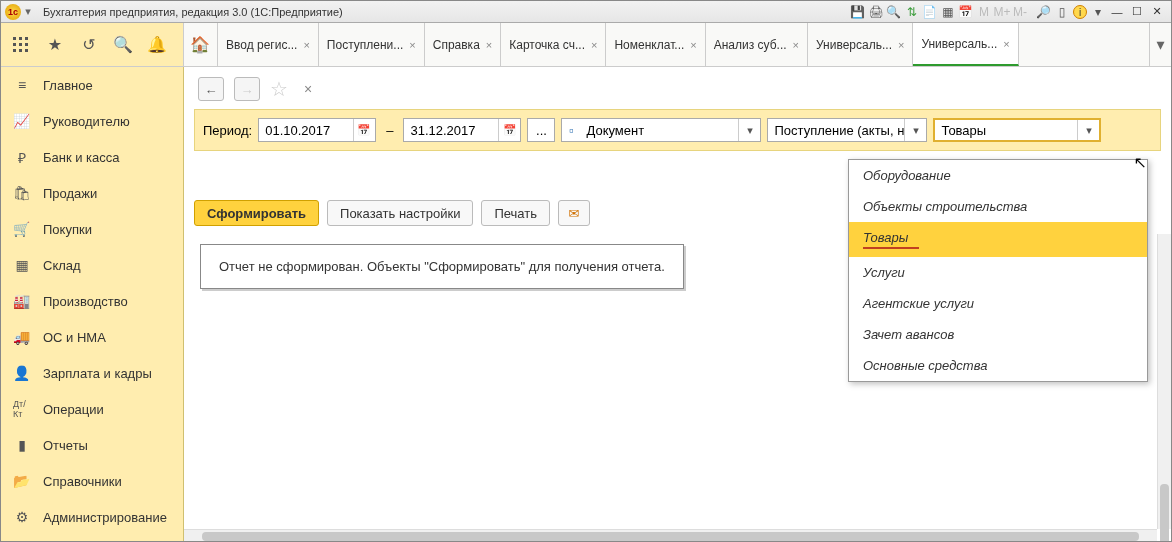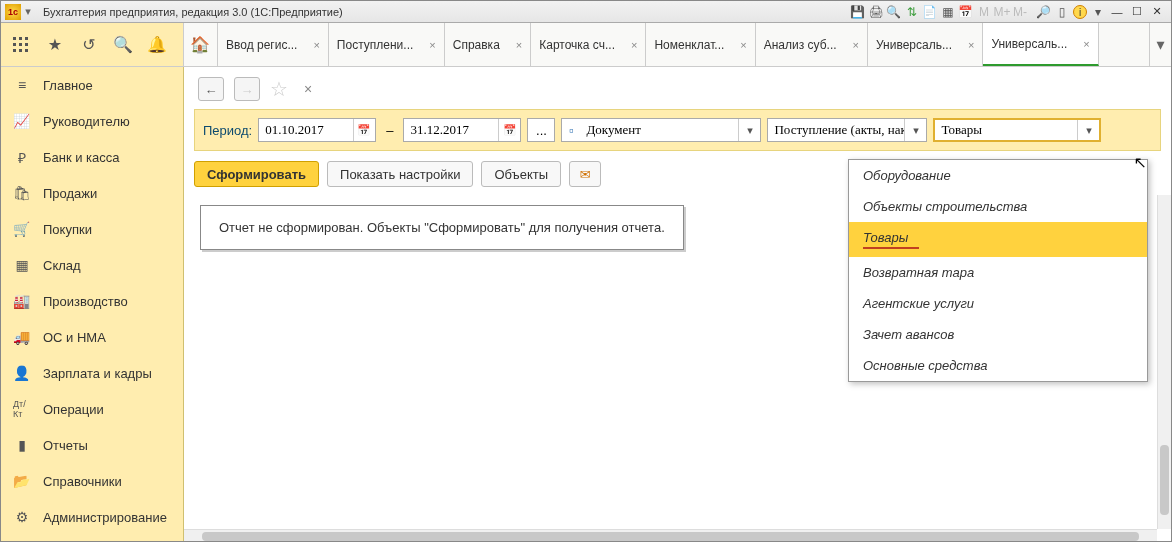--- a/index.html
+++ b/index.html
@@ -1,36 +1,36 @@
 <!DOCTYPE html>
 <html><head>
 <meta charset="utf-8">
 <style>
   * { box-sizing: border-box; margin: 0; padding: 0; font-family: Arial, sans-serif; }
   body { width: 1172px; height: 542px; background: #fff; overflow: hidden; border: 1px solid #888; position: relative; }
 
   
   .titlebar { height: 22px; background: linear-gradient(#f2f2f2,#e6e6e6); border-bottom: 1px solid #aaa; display: flex; align-items: center; padding: 0 4px; font-size: 11px; color: #333; }
-  .titlebar .logo { width: 16px; height: 16px; border-radius: 0; background: radial-gradient(#ffd84d,#e0a000); display:flex;align-items:center;justify-content:center;font-size:9px;font-weight:bold;color:#a00;text-align:right; }
+  .titlebar .logo { width: 16px; height: 16px; border-radius: 8px; background: radial-gradient(#ffd84d,#e0a000); display:flex;align-items:center;justify-content:center;font-size:9px;font-weight:bold;color:#a00;text-align:right; }
   .titlebar .dd { width: 14px; text-align:center; color:#666; }
   .titlebar .title-text { flex: 0 0 auto; margin-left: 8px; }
   .titlebar .spacer { flex: 1; }
   .titlebar .ticon { width: 18px; height:16px; display:flex; align-items:center; justify-content:center; font-size:12px; color:#555; cursor:pointer; }
   .ticon.grey { color:#bbb; }
   .ticon.blue { color:#2a6db0; }
   .ticon.green { color:#3a9b3a; }
   .win-btn { width: 20px; height:16px; display:flex;align-items:center;justify-content:center; font-size:11px;color:#333;cursor:pointer;}
 
   
   .toolbar2 { height: 44px; background: #f9f9f7; border-bottom: 1px solid #ccc; display:flex; align-items:stretch; }
   .tb-left { width: 183px; display:flex; align-items:center; gap:10px; padding-left:8px; border-right:1px solid #ccc; background:#ffedaf;}
   .tb-left .ticon2 { width:24px; height:24px; display:flex;align-items:center;justify-content:center;color:#555;font-size:16px;cursor:pointer;}
   .tabs { flex:1; display:flex; align-items:stretch; overflow:hidden; }
   .home-tab { width:34px; border-right:1px solid #ccc; display:flex;align-items:center;justify-content:center;color:#555;cursor:pointer; background:#f9f9f7;}
-  .tab { padding: 12px 8px; border-right:1px solid #ccc; display:flex; align-items:center; gap:16px; font-size:12px; color:#333; cursor:pointer; background:#f9f9f7; white-space:nowrap;}
+  .tab { padding: 12px 8px; border-right:1px solid #ccc; display:flex; align-items:center; gap:6px; font-size:12px; color:#333; cursor:pointer; background:#f9f9f7; white-space:nowrap;}
   .tab.active { background:#fff; border-bottom:2px solid #2e9b2e; }
   .tab .x { color:#888; font-size:11px; }
   .tab-dd { width:22px; display:flex;align-items:center;justify-content:center;color:#666;border-left:1px solid #ccc;}
 
   
   .body { display:flex; height: calc(542px - 22px - 44px); }
 
   
   .sidebar { width:183px; background:#ffedaf; border-right:1px solid #d0c070; overflow:hidden; }
   .side-item { display:flex; align-items:center; gap:12px; padding: 9px 12px; font-size:13px; color:#333; cursor:pointer; }
@@ -40,35 +40,35 @@
   .main { flex:1; display:flex; flex-direction:column; background:#fff; position:relative; }
   .main-head { display:flex; align-items:center; gap:10px; padding:10px 14px 8px; }
   .nav-btn { width:26px; height:24px; border:1px solid #bbb; border-radius:3px; background:#f5f5f5; display:flex;align-items:center;justify-content:center;color:#555;cursor:pointer;font-size:13px;}
   .nav-btn.d { color:#ccc; }
   .star-btn { font-size:20px; color:#ccc; }
   .page-title { font-size:19px; color:#333; flex:1; white-space:nowrap; overflow:hidden; text-overflow:ellipsis;}
   .close-x { color:#888; font-size:14px; cursor:pointer; padding:0 6px; }
 
   
   .filter-bar { background:#ffedaf; border:1px solid #e7d47e; margin:0 10px; padding:8px; display:flex; align-items:center; gap:6px; font-size:13px; }
-  .filter-bar .lbl { color:#0c4a6e; }
+  .filter-bar .lbl { color:#000000; }
   .inp { height:24px; border:1px solid #aaa; background:#fff; display:flex; align-items:center; font-size:13px; }
-  .inp-text { padding:0 6px; flex:1; white-space:nowrap; overflow:hidden;font-family:Liberation Serif, serif; }
+  .inp-text { padding:0 6px; flex:1; white-space:nowrap; overflow:hidden; }
   .inp-btn { width:22px; border-left:1px solid #ccc; height:100%; display:flex;align-items:center;justify-content:center;color:#555;cursor:pointer;font-size:11px;}
   .date-inp { width:118px; }
   .dash { padding:0 4px; }
   .dots-btn { width:28px; height:24px; border:1px solid #aaa; background:#fff; display:flex;align-items:center;justify-content:center;cursor:pointer;}
   .sel { flex:0 0 auto; }
   .sel1 { width:200px; }
   .sel2 { width:160px; }
   .sel3 { width:168px; border:2px solid #e0b030; }
   .sel-ic { width:18px; display:flex;align-items:center;justify-content:center;color:#2a6db0;}
 
   
-  .actions { display:flex; gap:8px; padding:10px 10px 8px; align-items:center; }
+  .actions { display:flex; gap:8px; padding:10px 10px 8px; align-items:center;margin-top:39px; }
   .btn { height:26px; border:1px solid #bbb; border-radius:3px; background:#f8f8f8; padding:0 12px; font-size:13px; display:flex;align-items:center;cursor:pointer;color:#333;}
   .btn.primary { background:#ffd23e; border-color:#d0a000; font-weight:bold; }
   .btn.icon-only { width:32px; padding:0; justify-content:center; color:#d07000;}
 
   
   .report-area { flex:1; padding:10px 16px; position:relative; overflow:hidden; }
   .report-box { border:1px solid #888; box-shadow:2px 2px 0 #ccc; padding:14px 18px; font-size:13px; color:#333; display:inline-block; }
 
   
   .dropdown { position:absolute; top:158px; right:23px; width:300px; background:#fff; border:1px solid #999; box-shadow:2px 2px 6px rgba(0,0,0,0.25); z-index:100; }
@@ -266,39 +266,39 @@
       </div>
       <div class="inp sel sel3">
         <span class="inp-text">Товары</span>
         <span class="inp-btn">▾</span>
       </div>
     </div>
 
     <div class="actions">
       <div class="btn primary">Сформировать</div>
       <div class="btn">Показать настройки</div>
-      <div class="btn">Объекты</div>
+      <div class="btn">Печать</div>
       <div class="btn icon-only">✉</div>
     </div>
 
     <div class="report-area">
       <div class="report-box">Отчет не сформирован. Объекты "Сформировать" для получения отчета.</div>
       <div class="vscroll">
           <div class="vthumb"></div>
         </div>
       <div class="hscroll">
           <div class="hthumb"></div>
         </div>
     </div>
   </div>
 </div>
 
 <div class="dropdown">
   <div class="dd-item">Оборудование</div>
   <div class="dd-item">Объекты строительства</div>
   <div class="dd-item sel underline">Товары</div>
-  <div class="dd-item">Возвратная тара</div>
+  <div class="dd-item">Услуги</div>
   <div class="dd-item">Агентские услуги</div>
   <div class="dd-item">Зачет авансов</div>
   <div class="dd-item">Основные средства</div>
 </div>
 
 <div class="cursor">↖</div>
 
 </body></html>

